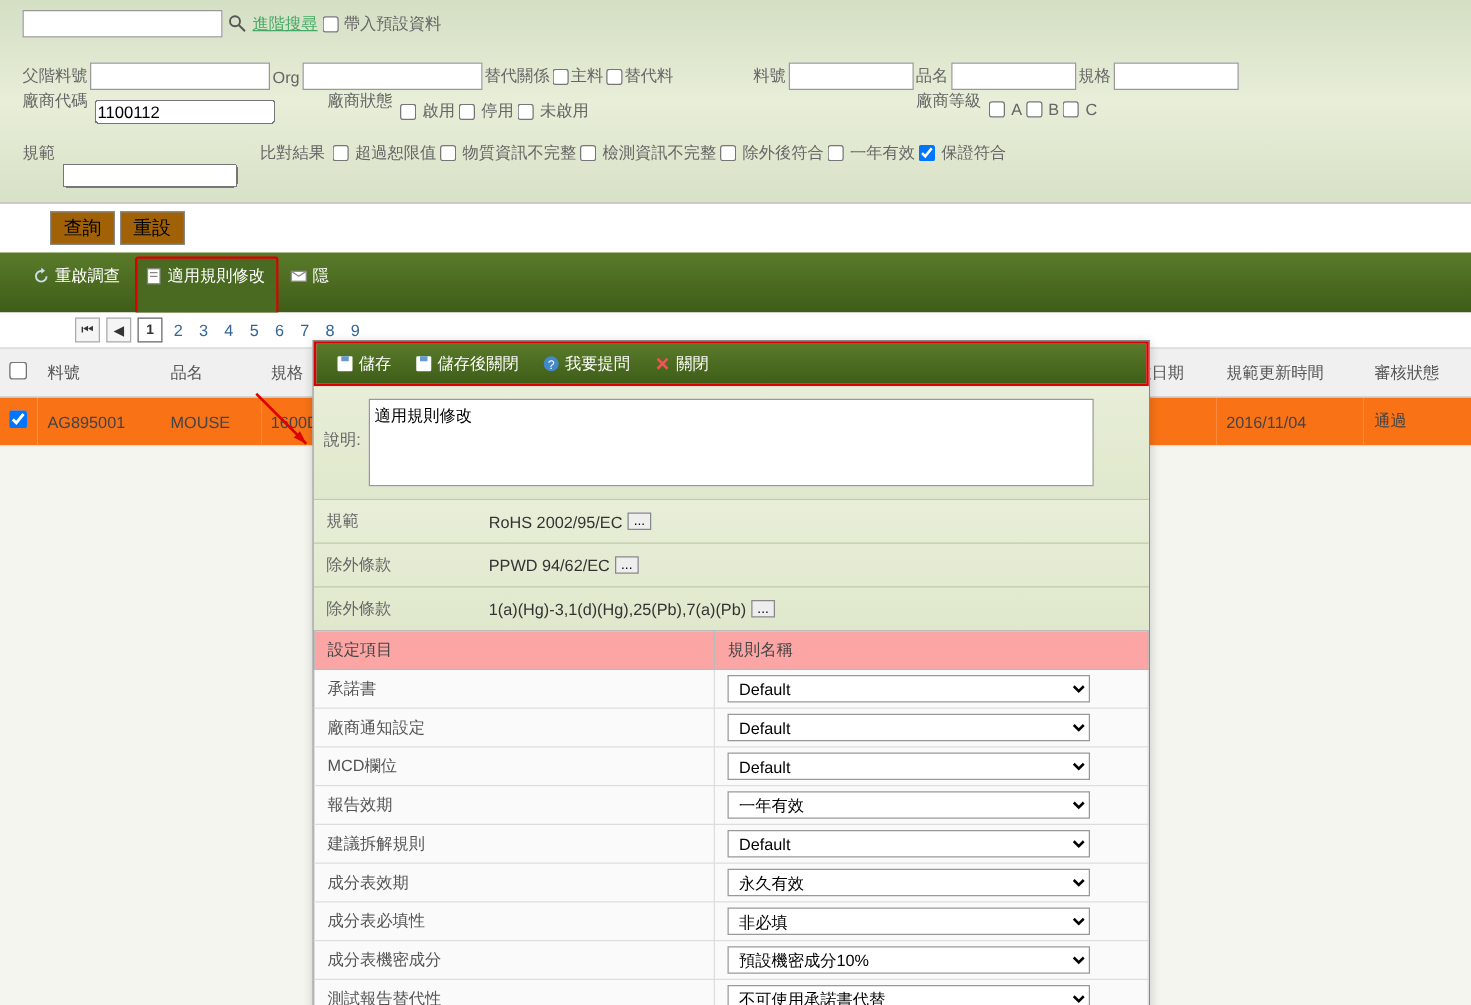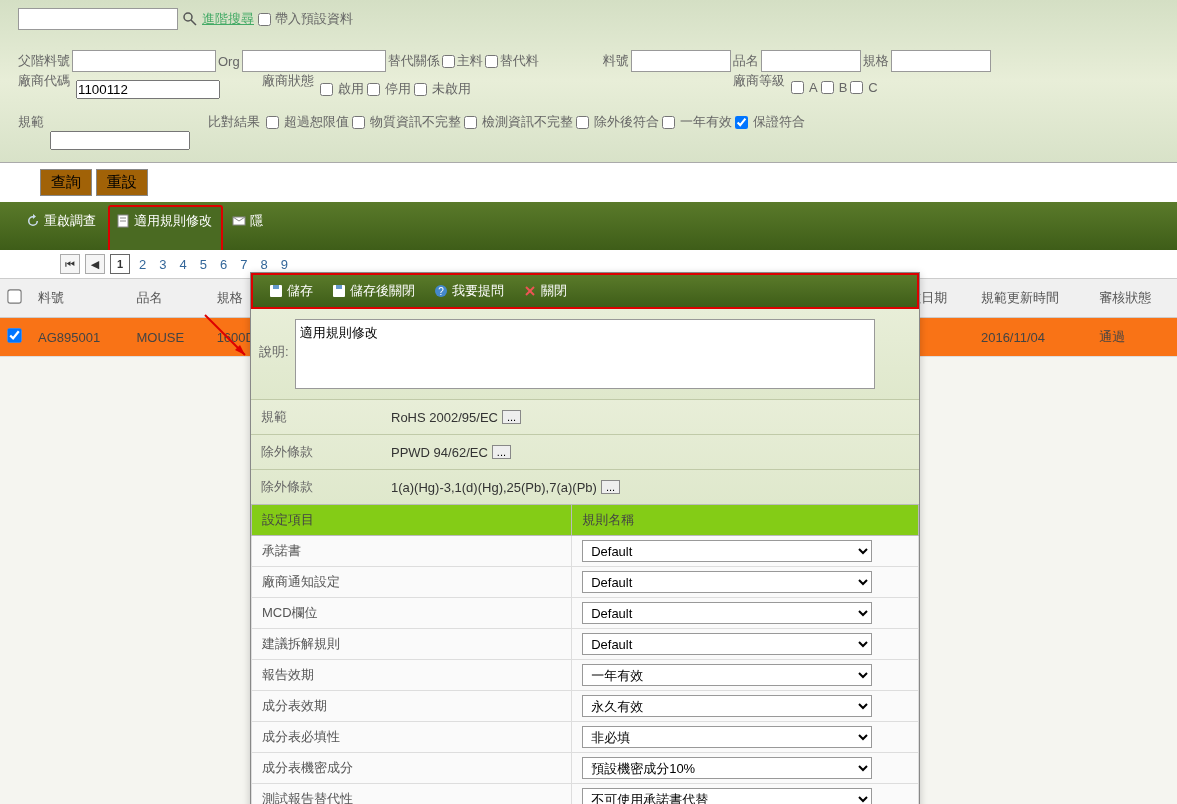--- a/index.html
+++ b/index.html
@@ -58,21 +58,21 @@
 .desc-row label { color: #666; font-size: 13px; margin-top: 24px; }
 .desc-row textarea { width: 580px; height: 70px; border: 1px solid #999; padding: 4px; font-size: 13px; resize: none; }
 
 .spec-rows { background: linear-gradient(#e8eed8, #dfe8cc); }
 .spec-row { display: flex; align-items: center; padding: 8px 10px; border-top: 1px solid #c0caa8; }
 .spec-row label { color: #666; width: 130px; font-size: 13px; }
 .spec-val { color: #333; font-size: 13px; }
 .dots-btn { border: 1px solid #888; background: #eee; padding: 0 4px; margin-left: 4px; font-size: 11px; cursor: pointer; }
 
 .rule-table { width: 100%; border-collapse: collapse; font-size: 13px; }
-.rule-table th { background: #84cc16; color: #444; text-align: left; padding: 6px 10px; font-weight: normal; border: 1px solid #bbb; }
+.rule-table th { background: #fca5a5; color: #444; text-align: left; padding: 6px 10px; font-weight: normal; border: 1px solid #bbb; }
 .rule-table td { padding: 4px 10px; color: #555; border: 1px solid #ddd; background: #fafafa; }
 .rule-sel { width: 290px; height: 22px; border: 1px solid #999; background: #fff; font-size: 13px; padding: 0 4px; }
 </style>
 </head>
 <body>
 
 <div class="top-section">
   <div class="search-row">
     <input type="text" style="">
     <svg class="search-icon" viewBox="0 0 16 16">
@@ -307,28 +307,28 @@
         </tr>
         <tr>
           <td>廠商通知設定</td>
           <td><select class="rule-sel"><option>Default</option></select></td>
         </tr>
         <tr>
           <td>MCD欄位</td>
           <td><select class="rule-sel"><option>Default</option></select></td>
         </tr>
         <tr>
+          <td>報告效期</td>
+          <td><select class="rule-sel"><option>一年有效</option></select></td>
+        </tr>
+        <tr>
           <td>建議拆解規則</td>
           <td><select class="rule-sel"><option>Default</option></select></td>
         </tr>
         <tr>
-          <td>報告效期</td>
-          <td><select class="rule-sel"><option>一年有效</option></select></td>
-        </tr>
-        <tr>
           <td>成分表效期</td>
           <td><select class="rule-sel"><option>永久有效</option></select></td>
         </tr>
         <tr>
           <td>成分表必填性</td>
           <td><select class="rule-sel"><option>非必填</option></select></td>
         </tr>
         <tr>
           <td>成分表機密成分</td>
           <td><select class="rule-sel"><option>預設機密成分10%</option></select></td>

